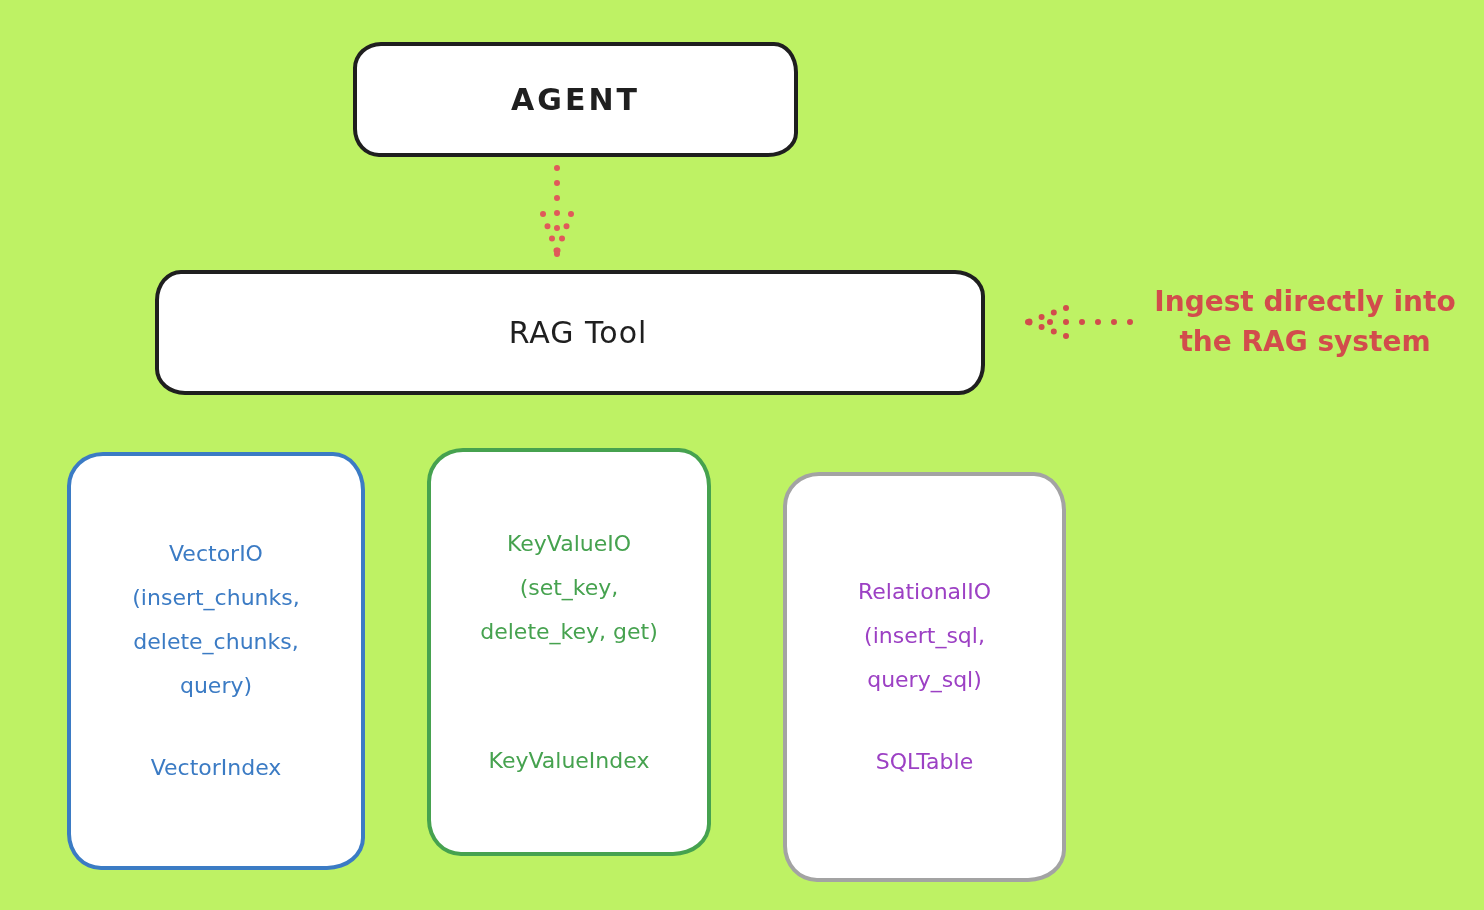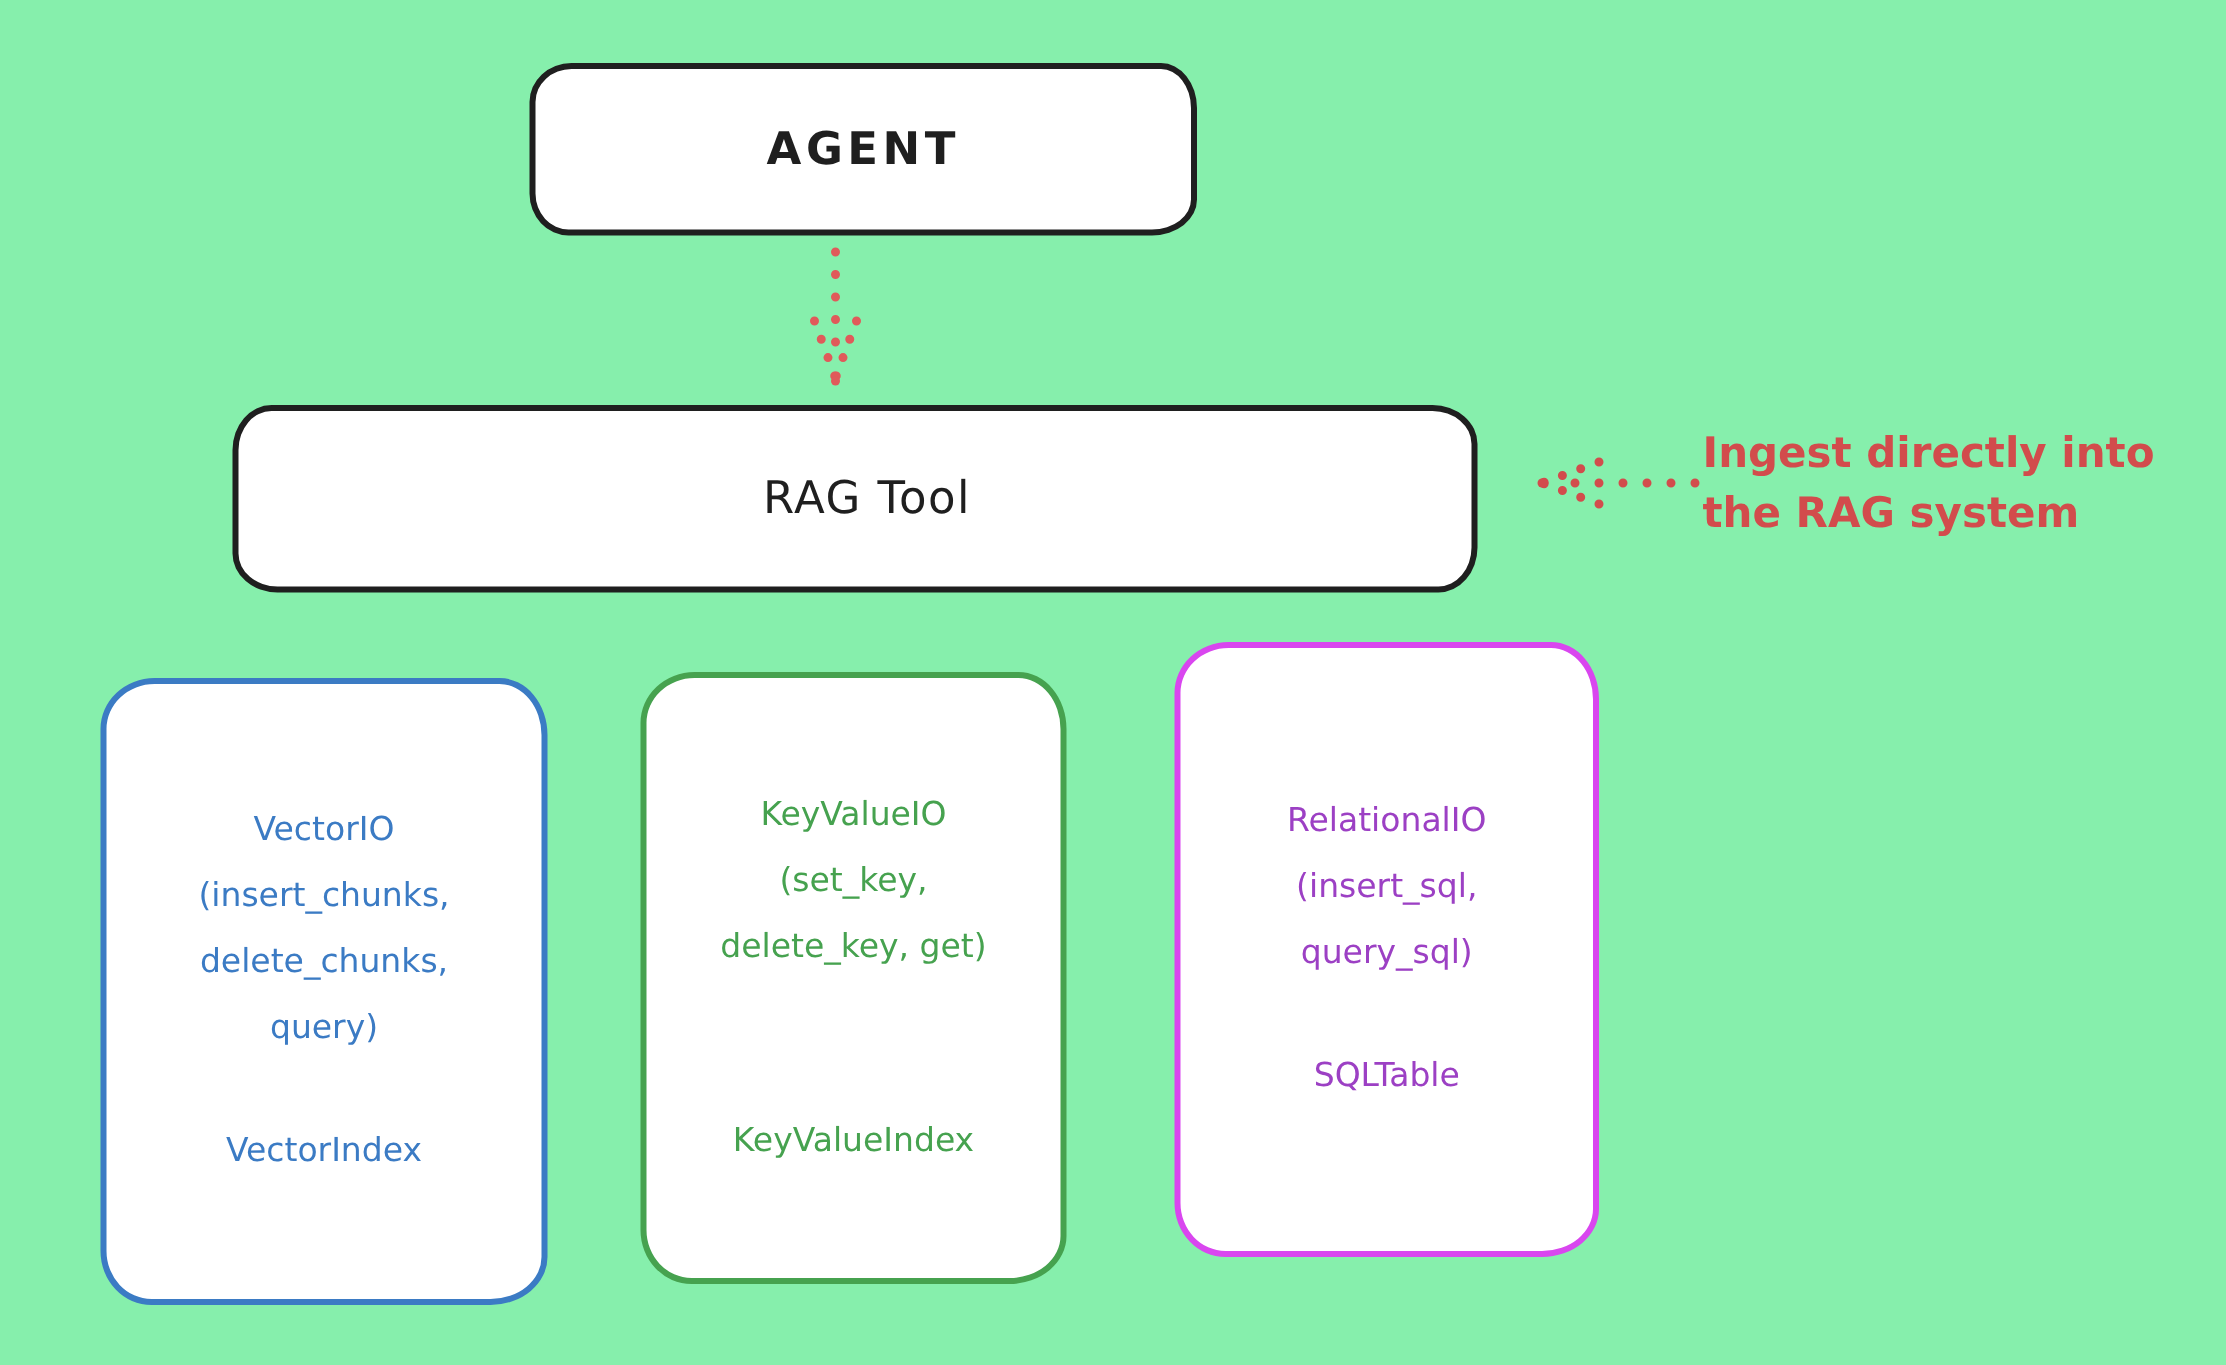--- a/index.html
+++ b/index.html
@@ -4,21 +4,21 @@
 <style>
   html, body {
     margin: 0;
     padding: 0;
     background: #ffffff;
   }
   .canvas {
     position: relative;
     width: 1484px;
     height: 910px;
-    background: #86efac;
+    background: #bef264;
     overflow: hidden;
     font-family: "DejaVu Sans", sans-serif;
   }
   .sketch-box {
     position: absolute;
     box-sizing: border-box;
     background: #ffffff;
     display: flex;
     align-items: center;
     justify-content: center;
@@ -65,38 +65,39 @@
     color: #3b7bc4;
   }
   .keyvalue-box {
     left: 427px; top: 448px;
     width: 284px; height: 408px;
     border: 4px solid #46a24f;
     color: #46a24f;
     gap: 47px;
   }
   .relational-box {
-    left: 783px; top: 428px;
+    left: 783px; top: 472px;
     width: 283px; height: 410px;
-    border: 4px solid #d946ef;
+    border: 4px solid #a3a3a3;
     color: #9c40c4;
   }
   .arrow-svg {
     position: absolute;
   }
   .arrow-down-svg {
     left: 535px; top: 162px;
   }
   .arrow-left-svg {
     left: 1022px; top: 300px;
   }
   .annotation-text {
     position: absolute;
     left: 1135px; top: 282px;
     width: 340px;
+    text-align: center;
     white-space: pre-line;
     color: #d24c4c;
     font-size: 28px;
     line-height: 40px;
     font-weight: bold;
   }
 </style>
 </head>
 <body>
 

